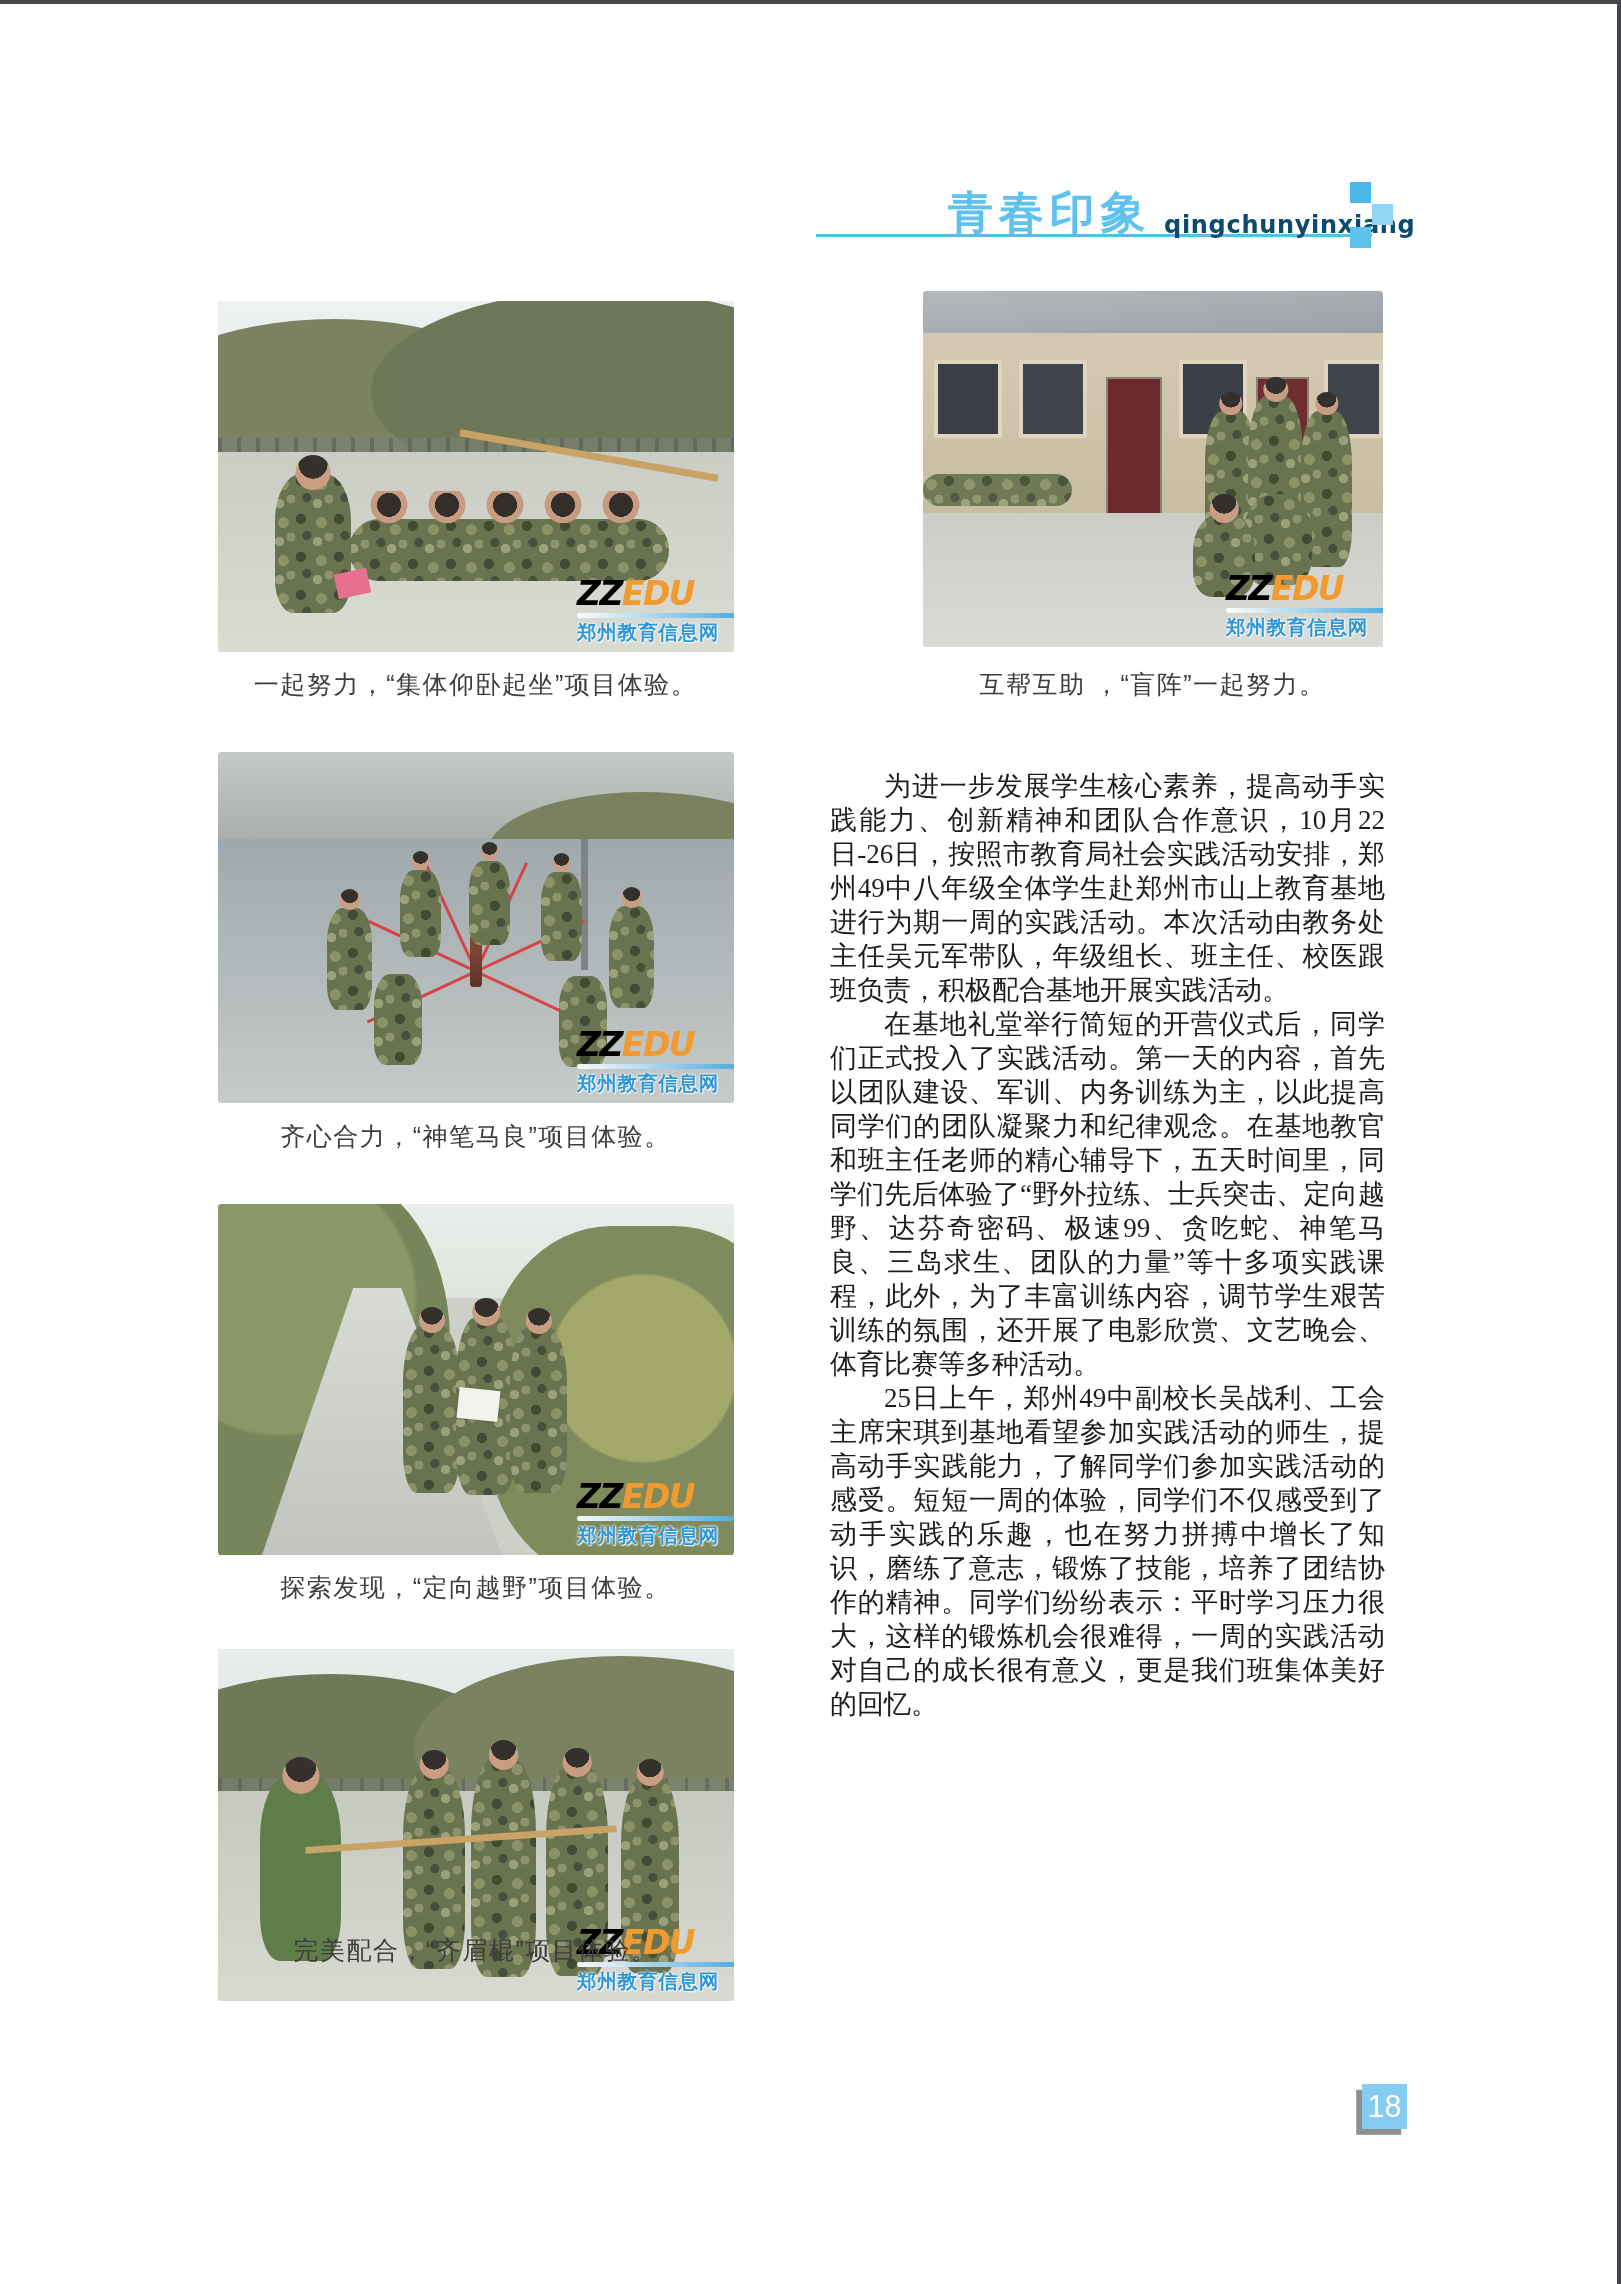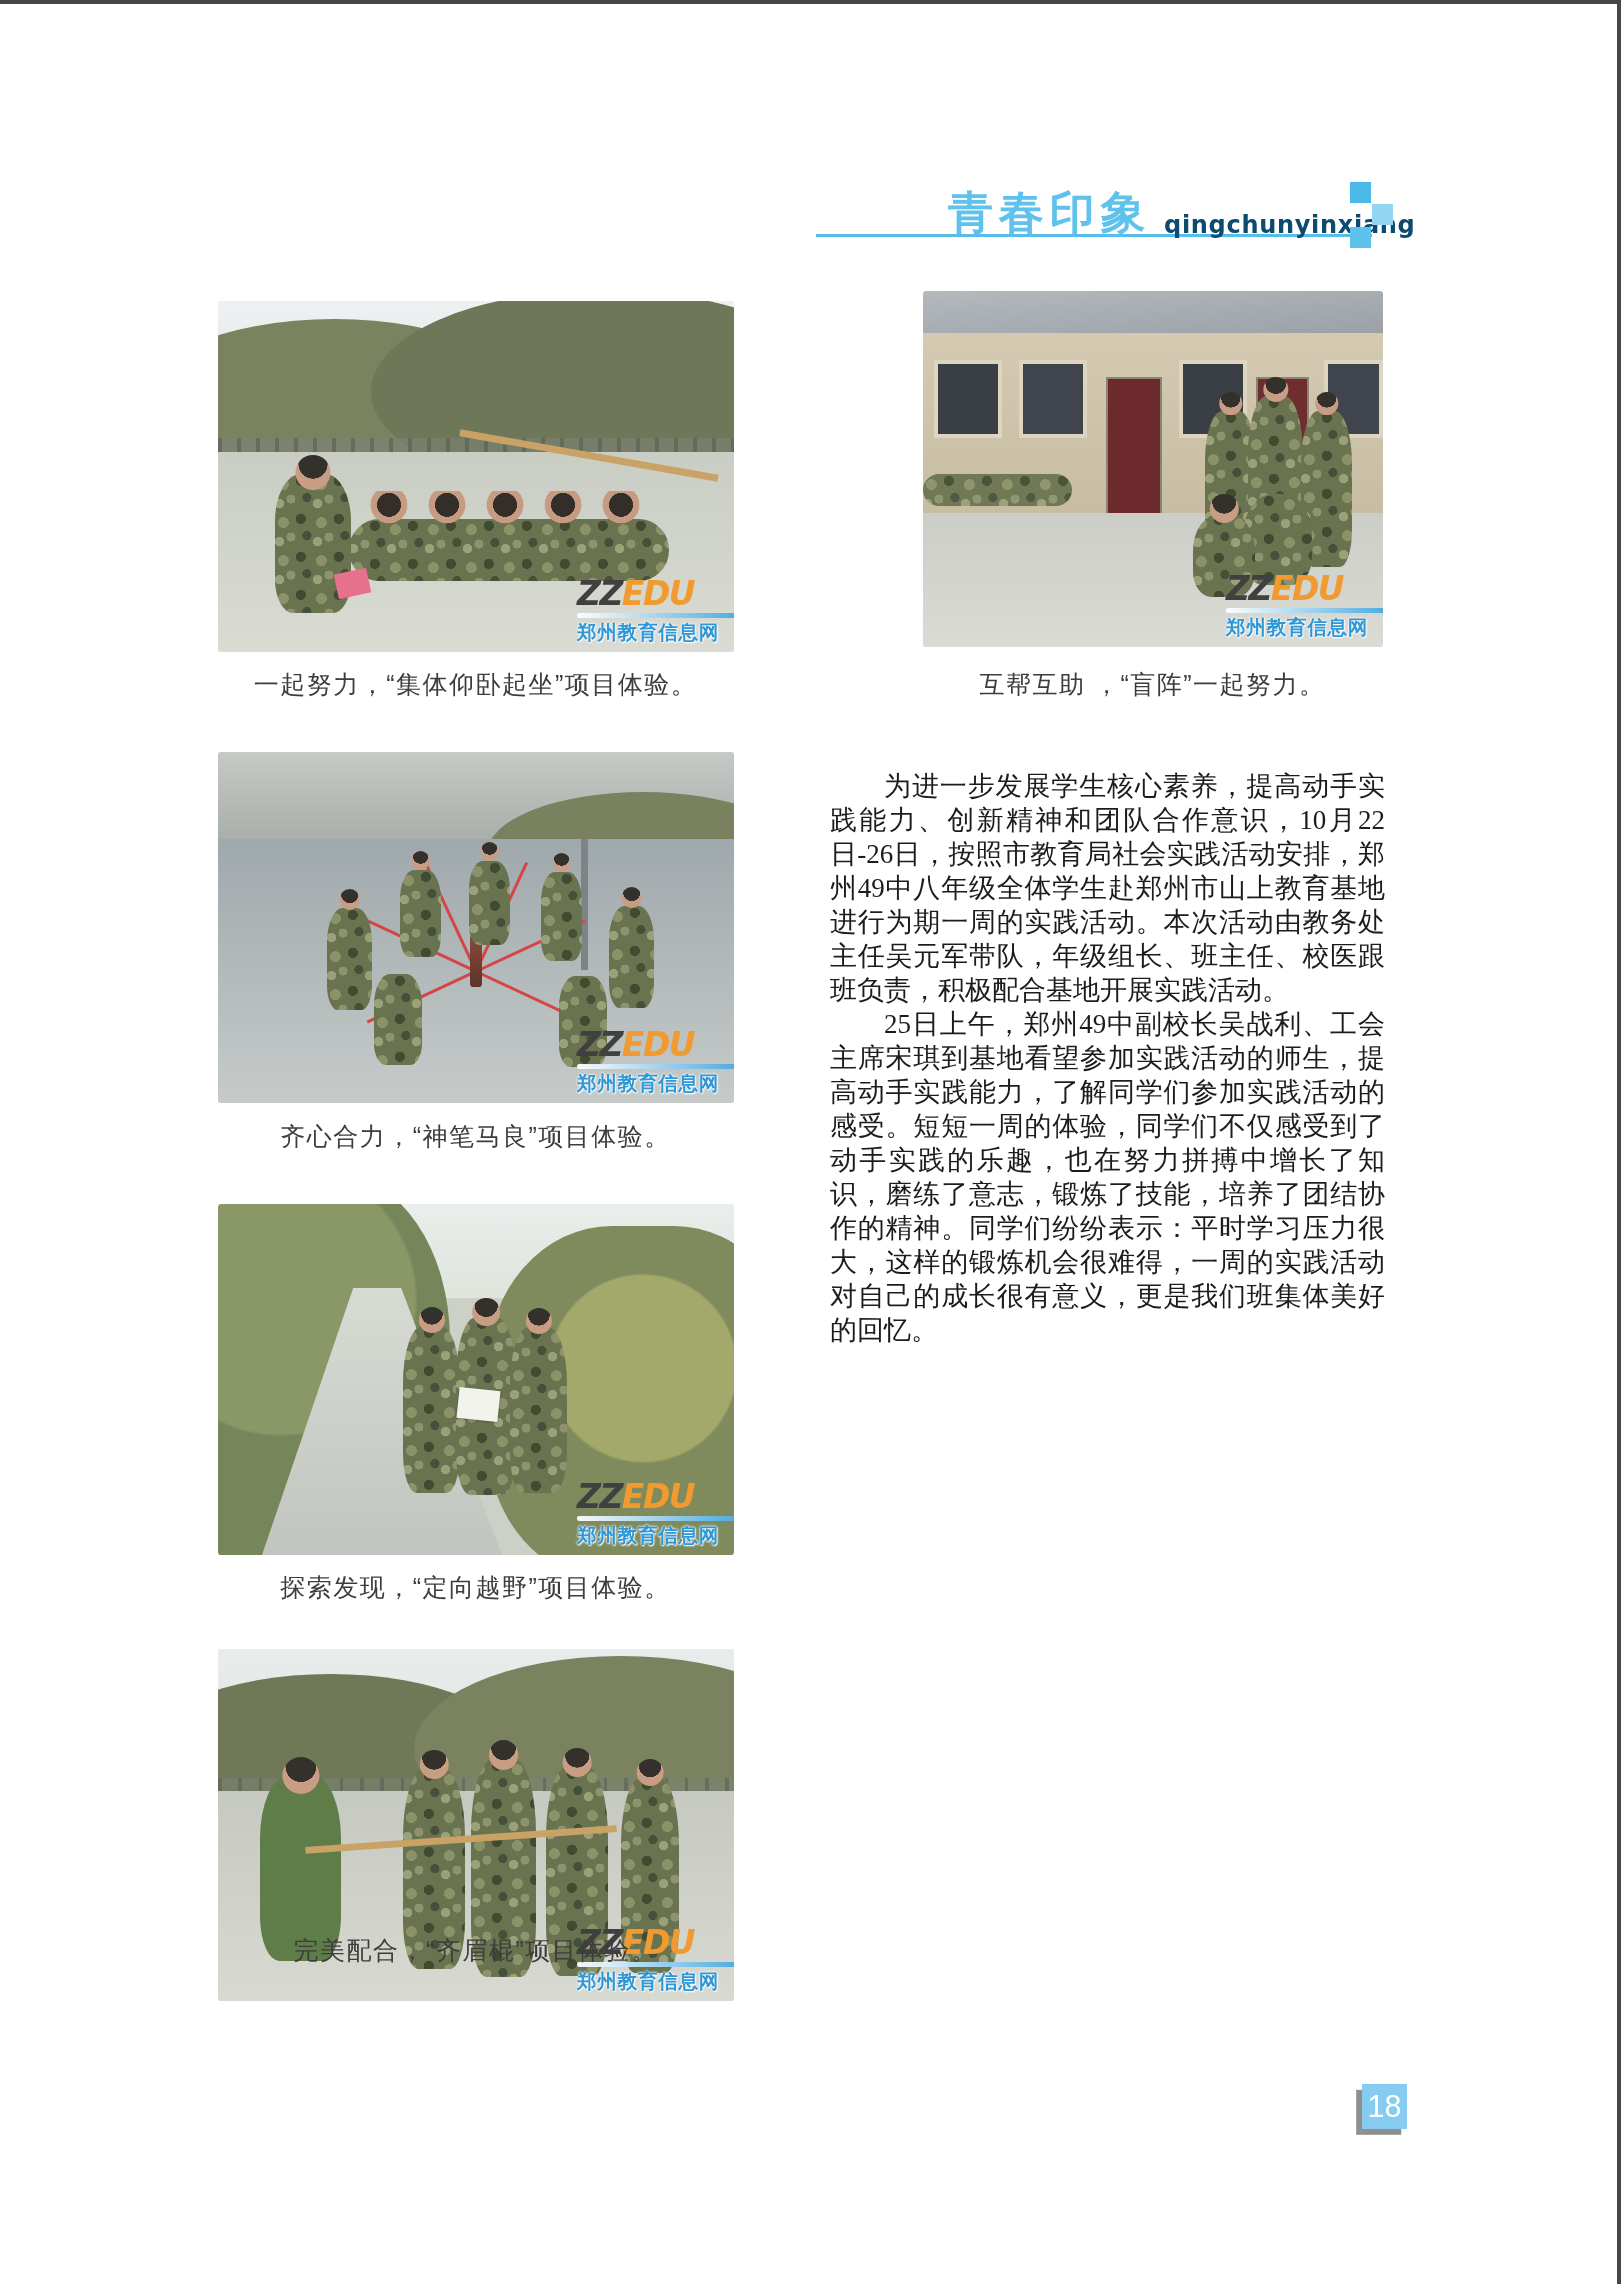--- a/index.html
+++ b/index.html
@@ -37,21 +37,21 @@
     width:46%;height:0;padding-bottom:46%;border-radius:50%;
     background:radial-gradient(circle at 50% 26%,#34302b 46%,#c89d84 47%);}
   .nohead::before{display:none;}
   .heads{position:absolute;background-image:radial-gradient(circle at 50% 42%,#332e29 34%,#c79b82 35% 52%,transparent 54%);
     background-size:58px 33px;background-repeat:repeat-x;}
 
   
   .wm{position:absolute;right:-26px;bottom:5.8px;width:183px;}
   .wm-logo{font-style:italic;font-weight:bold;font-size:33px;line-height:1;letter-spacing:-1.5px;
            white-space:nowrap;font-family:"DejaVu Sans",sans-serif;}
-  .wm-logo .zz{color:#404040;font-style:italic;}
+  .wm-logo .zz{color:#000000;font-style:italic;}
   .wm-logo .edu{color:#f09a30;}
   .wm-bar{height:5.1px;margin:2.2px 0 1.5px;background:linear-gradient(90deg,rgba(255,255,255,.95),#35a0dd);border-radius:2.2px;}
   .wm-cn{font-size:19.6px;font-weight:bold;color:#2f97d6;letter-spacing:0.7px;white-space:nowrap;
          text-shadow:0 0 2.2px #fff,0 0 2.2px #fff,0.7px 0.7px 1.5px #fff;}
 
   
   .caption{position:absolute;width:581px;text-align:center;font-size:25px;color:#3d3d3d;
            letter-spacing:1.5px;font-family:"Liberation Sans",sans-serif;}
 
   
@@ -181,17 +181,18 @@
   <div class="wm">
     <div class="wm-logo"><span class="zz">ZZ</span><span class="edu">EDU</span></div>
     <div class="wm-bar"></div>
     <div class="wm-cn">郑州教育信息网</div>
   </div>
 </div>
 <div class="caption" style="left:185px;top:1934px;">完美配合，“齐眉棍”项目体验。</div>
 
 <div class="article">
   <p>为进一步发展学生核心素养，提高动手实践能力、创新精神和团队合作意识，10月22日-26日，按照市教育局社会实践活动安排，郑州49中八年级全体学生赴郑州市山上教育基地进行为期一周的实践活动。本次活动由教务处主任吴元军带队，年级组长、班主任、校医跟班负责，积极配合基地开展实践活动。</p>
+  <p>在基地礼堂举行简短的开营仪式后，同学们正式投入了实践活动。第一天的内容，首先以团队建设、军训、内务训练为主，以此提高同学们的团队凝聚力和纪律观念。在基地教官和班主任老师的精心辅导下，五天时间里，同学们先后体验了“野外拉练、士兵突击、定向越野、达芬奇密码、极速99、贪吃蛇、神笔马良、三岛求生、团队的力量”等十多项实践课程，此外，为了丰富训练内容，调节学生艰苦训练的氛围，还开展了电影欣赏、文艺晚会、体育比赛等多种活动。</p>
   <p>25日上午，郑州49中副校长吴战利、工会主席宋琪到基地看望参加实践活动的师生，提高动手实践能力，了解同学们参加实践活动的感受。短短一周的体验，同学们不仅感受到了动手实践的乐趣，也在努力拼搏中增长了知识，磨练了意志，锻炼了技能，培养了团结协作的精神。同学们纷纷表示：平时学习压力很大，这样的锻炼机会很难得，一周的实践活动对自己的成长很有意义，更是我们班集体美好的回忆。</p>
 </div>
 
 <div class="pagenum">18</div>
 
 
 </body></html>

